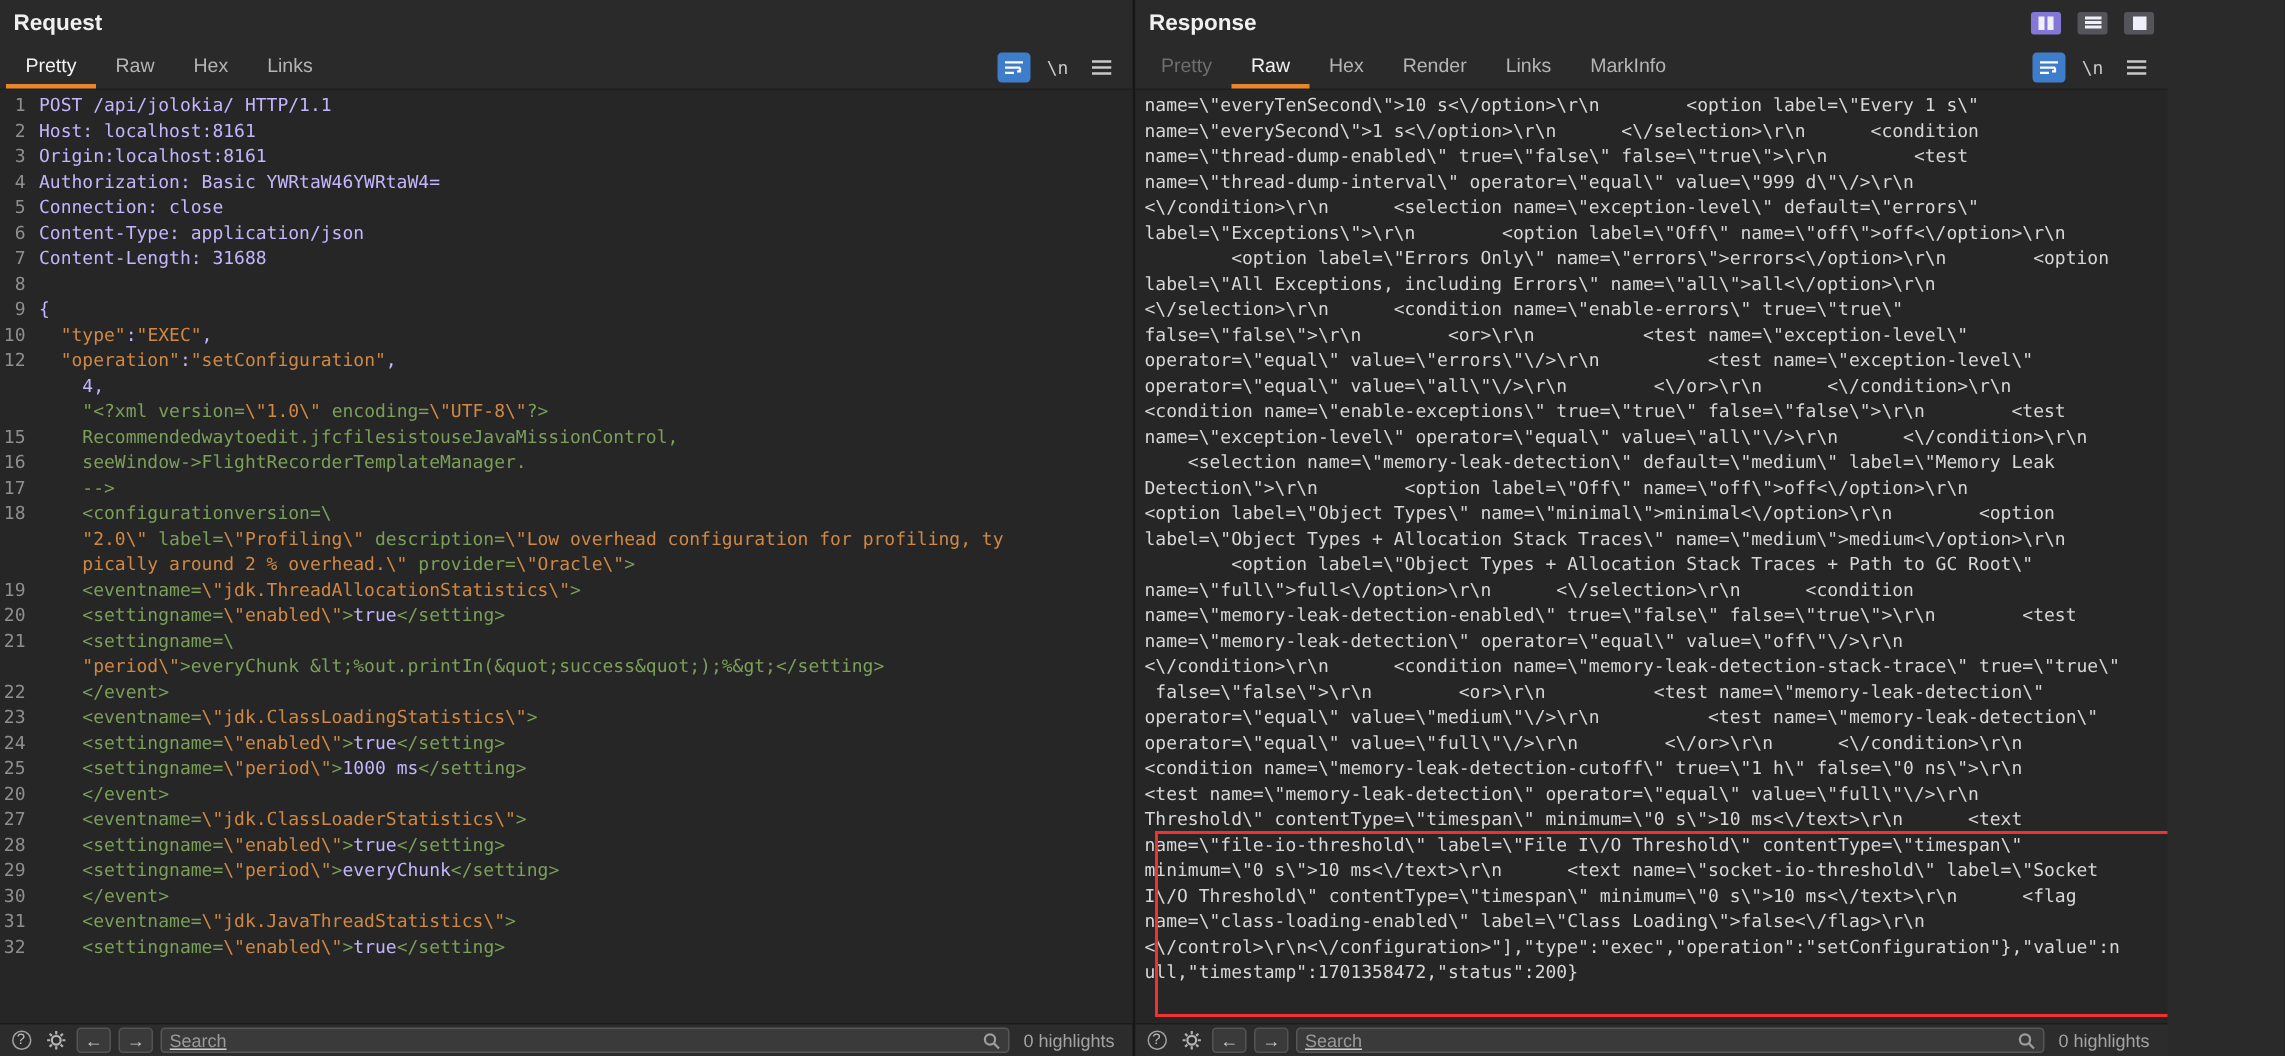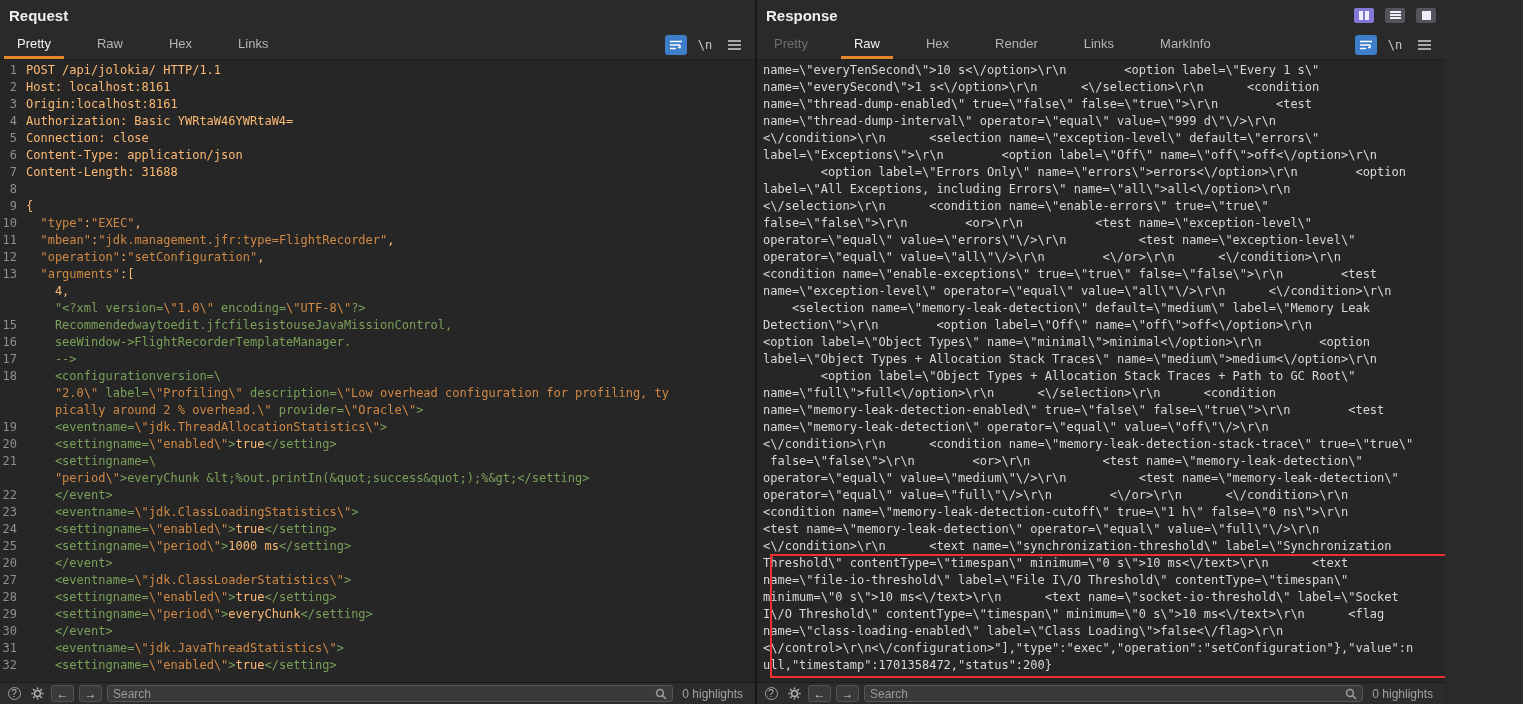--- a/index.html
+++ b/index.html
@@ -18,57 +18,57 @@
   .layout-btns { display:flex; gap:11px; align-items:flex-start; padding-top:0; }
   .layout-btn { width:20px; height:15px; border:none; border-radius:2px; background:#54545a;
                 display:flex; align-items:center; justify-content:center; gap:2px; cursor:pointer; padding:0; }
   .layout-btn.active { background:#8478d6; }
   .lb-vbar { width:4px; height:9px; background:#efeffb; }
   .lb-hbars { display:flex; flex-direction:column; gap:1px; }
   .lb-hbar { width:11px; height:2px; background:#efeffb; }
   .lb-square { width:9px; height:9px; background:#efeffb; }
 
   .tab-row { height:30px; display:flex; align-items:stretch; padding:0 4px; background:#2a2a2a;
-             border-bottom:1px solid #1f1f1f;gap:20px; }
+             border-bottom:1px solid #1f1f1f; }
   .tab { display:flex; align-items:center; padding:0 13px; font-size:13px; color:#b5b5b5;
          border-bottom:3px solid transparent; cursor:pointer; }
   .tab.selected { color:#f2f2f2; border-bottom-color:#e8862c; }
   .tab.disabled { color:#6e6e6e; }
   .tab-tools { margin-left:auto; display:flex; align-items:center; gap:7px; padding-right:6px; }
   .tool-btn { height:20px; min-width:22px; display:flex; align-items:center; justify-content:center;
               background:transparent; border:none; color:#c9c9c9; cursor:pointer;
               font-family:"DejaVu Sans Mono", monospace; font-size:12px; }
   .tool-btn.blue { background:#3d7dc9; border-radius:3px; }
 
   .editor { flex:1; background:#262626; overflow:hidden; position:relative; padding-top:2px;
             font-family:"DejaVu Sans Mono", monospace; font-size:12px; line-height:17px; cursor:text; }
   .code-line { display:flex; white-space:pre; }
   .ln { width:26px; text-align:right; color:#8f8f8f; flex:none; padding-right:9px; }
   .code-body { white-space:pre; }
-  .tok-p { color:#fdba74; }
+  .tok-p { color:#c4b5fd; }
   .tok-o { color:#d08945; }
   .tok-g { color:#7aa05a; }
   .resp-line { white-space:pre; color:#d8d8d8; padding-left:6px; }
 
   .highlight-box { position:absolute; left:13px; top:494px; width:740px; height:124px;
                    border:2px solid #f23030; pointer-events:none; }
 
   .search-bar { height:22px; background:#2c2c2c; border-top:1px solid #1c1c1c; display:flex;
                 align-items:center; gap:5px; padding:0 5px; }
   .bar-icon { background:transparent; border:none; display:flex; align-items:center; justify-content:center;
               width:18px; height:18px; cursor:pointer; padding:0; }
   .help-badge { width:13px; height:13px; border:1px solid #a0a0a0; border-radius:50%; color:#bdbdbd;
                 font-size:10px; line-height:11px; display:flex; align-items:center; justify-content:center; }
   .nav-btn { width:23px; height:17px; background:#3a3a3a; border:1px solid #535353; border-radius:3px;
              color:#cacaca; font-size:12px; line-height:12px; display:flex; align-items:center;
              justify-content:center; cursor:pointer; padding:0; }
   .search-field { flex:1; height:17px; background:#3a3a3a; border:1px solid #565656; border-radius:3px;
                   display:flex; align-items:center; padding:0 5px; }
   .search-field input { flex:1; background:transparent; border:none; outline:none; color:#d0d0d0;
-                        font-size:12px; font-family:"Liberation Sans", sans-serif; }
+                        font-size:12px; font-family:"Liberation Sans", sans-serif;text-decoration:underline; }
   .search-field input::placeholder { color:#9a9a9a; }
   .highlights { color:#a3a3a3; font-size:12px; white-space:nowrap; padding:0 7px 0 4px; }
 </style>
 </head>
 <body>
 
 <div class="app">
 
   <div class="panel left">
     <div class="title-row">
@@ -109,23 +109,21 @@
           <div class="code-line"><span class="ln">1</span><span class="code-body"><span class="tok-p">POST /api/jolokia/ HTTP/1.1</span></span></div>
           <div class="code-line"><span class="ln">2</span><span class="code-body"><span class="tok-p">Host: localhost:8161</span></span></div>
           <div class="code-line"><span class="ln">3</span><span class="code-body"><span class="tok-p">Origin:localhost:8161</span></span></div>
           <div class="code-line"><span class="ln">4</span><span class="code-body"><span class="tok-p">Authorization: Basic YWRtaW46YWRtaW4=</span></span></div>
           <div class="code-line"><span class="ln">5</span><span class="code-body"><span class="tok-p">Connection: close</span></span></div>
           <div class="code-line"><span class="ln">6</span><span class="code-body"><span class="tok-p">Content-Type: application/json</span></span></div>
           <div class="code-line"><span class="ln">7</span><span class="code-body"><span class="tok-p">Content-Length: 31688</span></span></div>
           <div class="code-line"><span class="ln">8</span><span class="code-body"><span class="tok-p"></span></span></div>
           <div class="code-line"><span class="ln">9</span><span class="code-body"><span class="tok-p">{</span></span></div>
           <div class="code-line"><span class="ln">10</span><span class="code-body"><span class="tok-o">  "type"</span><span class="tok-p">:</span><span class="tok-o">"EXEC"</span><span class="tok-p">,</span></span></div>
-          <div class="code-line"><span class="ln">11</span><span class="code-body"><span class="tok-o">  "mbean"</span><span class="tok-p">:</span><span class="tok-o">"jdk.management.jfr:type=FlightRecorder"</span><span class="tok-p">,</span></span></div>
           <div class="code-line"><span class="ln">12</span><span class="code-body"><span class="tok-o">  "operation"</span><span class="tok-p">:</span><span class="tok-o">"setConfiguration"</span><span class="tok-p">,</span></span></div>
-          <div class="code-line"><span class="ln">13</span><span class="code-body"><span class="tok-o">  "arguments"</span><span class="tok-p">:[</span></span></div>
           <div class="code-line"><span class="ln"></span><span class="code-body"><span class="tok-p">    4,</span></span></div>
           <div class="code-line"><span class="ln"></span><span class="code-body"><span class="tok-g">    "&lt;?xml version=</span><span class="tok-o">\"1.0\"</span><span class="tok-g"> encoding=</span><span class="tok-o">\"UTF-8\"</span><span class="tok-g">?&gt;</span></span></div>
           <div class="code-line"><span class="ln">15</span><span class="code-body"><span class="tok-g">    Recommendedwaytoedit.jfcfilesistouseJavaMissionControl,</span></span></div>
           <div class="code-line"><span class="ln">16</span><span class="code-body"><span class="tok-g">    seeWindow-&gt;FlightRecorderTemplateManager.</span></span></div>
           <div class="code-line"><span class="ln">17</span><span class="code-body"><span class="tok-g">    --&gt;</span></span></div>
           <div class="code-line"><span class="ln">18</span><span class="code-body"><span class="tok-g">    &lt;configurationversion=\</span></span></div>
           <div class="code-line"><span class="ln"></span><span class="code-body"><span class="tok-o">    "2.0\"</span><span class="tok-g"> label=</span><span class="tok-o">\"Profiling\"</span><span class="tok-g"> description=</span><span class="tok-o">\"Low overhead configuration for profiling, ty</span></span></div>
           <div class="code-line"><span class="ln"></span><span class="code-body"><span class="tok-o">    pically around 2 % overhead.\"</span><span class="tok-g"> provider=</span><span class="tok-o">\"Oracle\"</span><span class="tok-g">&gt;</span></span></div>
           <div class="code-line"><span class="ln">19</span><span class="code-body"><span class="tok-g">    &lt;eventname=</span><span class="tok-o">\"jdk.ThreadAllocationStatistics\"</span><span class="tok-g">&gt;</span></span></div>
           <div class="code-line"><span class="ln">20</span><span class="code-body"><span class="tok-g">    &lt;settingname=</span><span class="tok-o">\"enabled\"</span><span class="tok-g">&gt;</span><span class="tok-p">true</span><span class="tok-g">&lt;/setting&gt;</span></span></div>
@@ -256,21 +254,20 @@
           <div class="resp-line">        &lt;option label=\"Object Types + Allocation Stack Traces + Path to GC Root\"</div>
           <div class="resp-line">name=\"full\"&gt;full&lt;\/option&gt;\r\n      &lt;\/selection&gt;\r\n      &lt;condition</div>
           <div class="resp-line">name=\"memory-leak-detection-enabled\" true=\"false\" false=\"true\"&gt;\r\n        &lt;test</div>
           <div class="resp-line">name=\"memory-leak-detection\" operator=\"equal\" value=\"off\"\/&gt;\r\n</div>
           <div class="resp-line">&lt;\/condition&gt;\r\n      &lt;condition name=\"memory-leak-detection-stack-trace\" true=\"true\"</div>
           <div class="resp-line"> false=\"false\"&gt;\r\n        &lt;or&gt;\r\n          &lt;test name=\"memory-leak-detection\"</div>
           <div class="resp-line">operator=\"equal\" value=\"medium\"\/&gt;\r\n          &lt;test name=\"memory-leak-detection\"</div>
           <div class="resp-line">operator=\"equal\" value=\"full\"\/&gt;\r\n        &lt;\/or&gt;\r\n      &lt;\/condition&gt;\r\n</div>
           <div class="resp-line">&lt;condition name=\"memory-leak-detection-cutoff\" true=\"1 h\" false=\"0 ns\"&gt;\r\n</div>
           <div class="resp-line">&lt;test name=\"memory-leak-detection\" operator=\"equal\" value=\"full\"\/&gt;\r\n</div>
-          <div class="resp-line">&lt;\/condition&gt;\r\n      &lt;text name=\"synchronization-threshold\" label=\"Synchronization</div>
           <div class="resp-line">Threshold\" contentType=\"timespan\" minimum=\"0 s\"&gt;10 ms&lt;\/text&gt;\r\n      &lt;text</div>
           <div class="resp-line">name=\"file-io-threshold\" label=\"File I\/O Threshold\" contentType=\"timespan\"</div>
           <div class="resp-line">minimum=\"0 s\"&gt;10 ms&lt;\/text&gt;\r\n      &lt;text name=\"socket-io-threshold\" label=\"Socket</div>
           <div class="resp-line">I\/O Threshold\" contentType=\"timespan\" minimum=\"0 s\"&gt;10 ms&lt;\/text&gt;\r\n      &lt;flag</div>
           <div class="resp-line">name=\"class-loading-enabled\" label=\"Class Loading\"&gt;false&lt;\/flag&gt;\r\n</div>
           <div class="resp-line">&lt;\/control&gt;\r\n&lt;\/configuration&gt;"],"type":"exec","operation":"setConfiguration"},"value":n</div>
           <div class="resp-line">ull,"timestamp":1701358472,"status":200}</div>
         </div>
       <div class="highlight-box"></div>
     </div>

